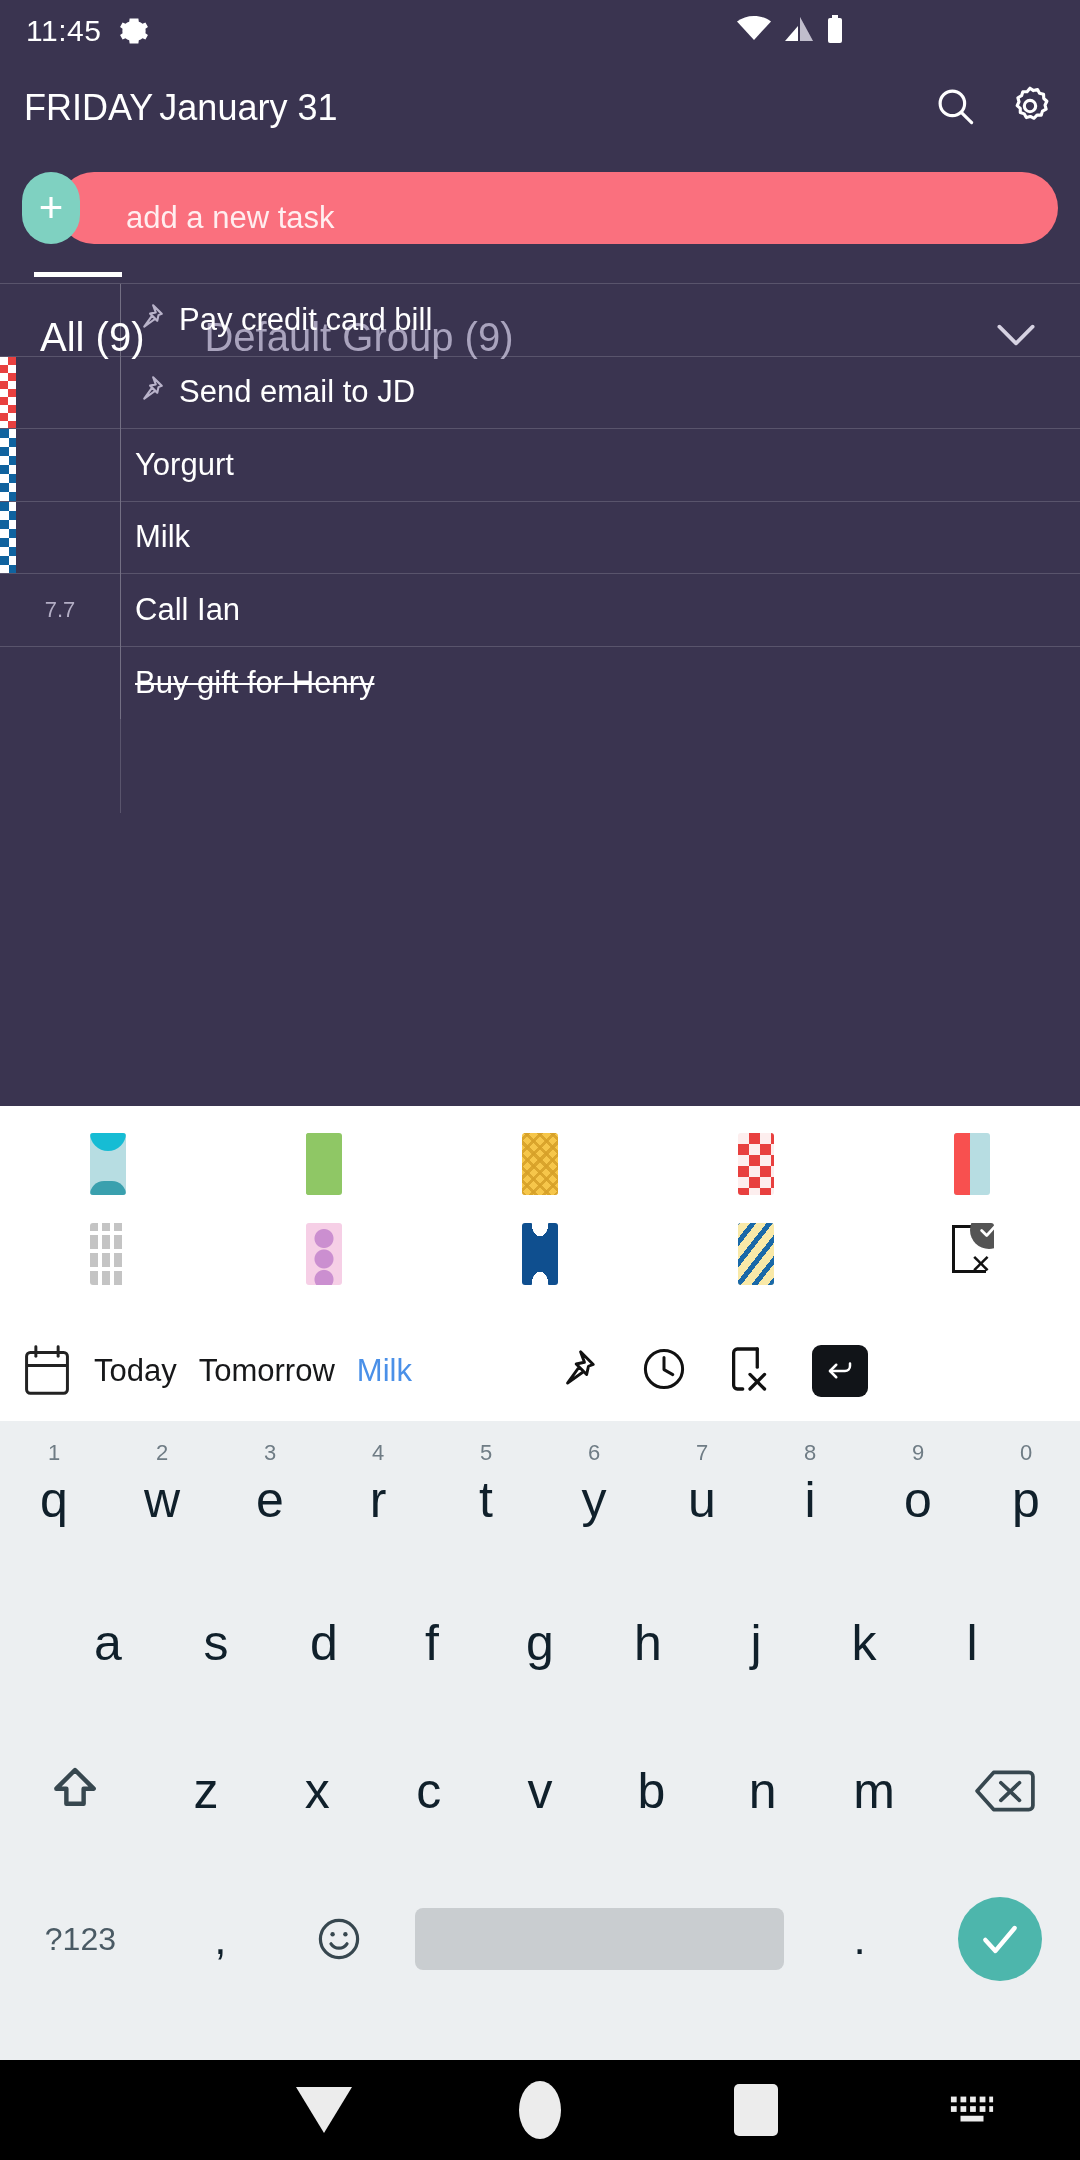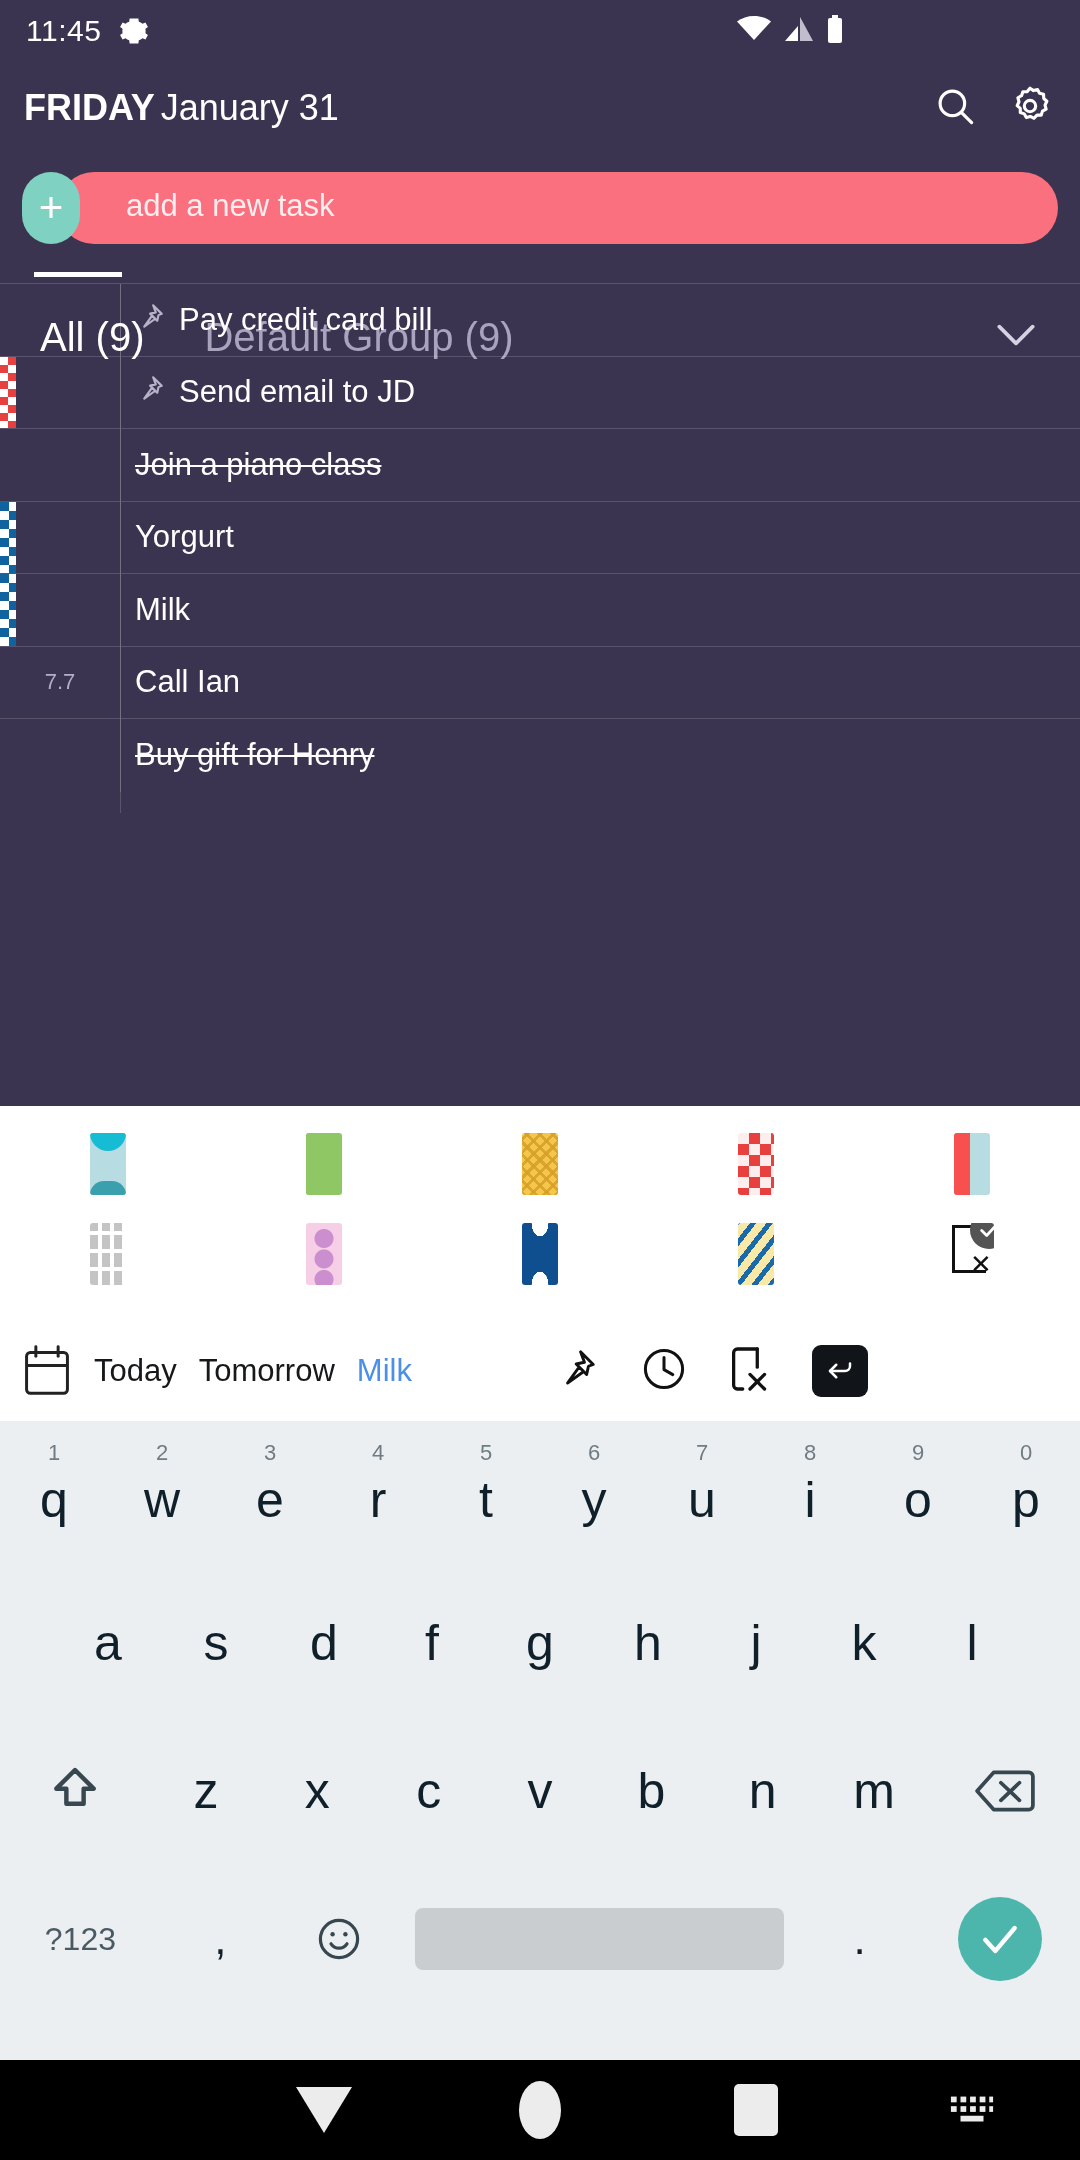--- a/index.html
+++ b/index.html
@@ -30,40 +30,40 @@
     margin-left: auto; margin-right: 26px;
     display: flex; align-items: center; gap: 12px;
   }
 
   
   .date-header {
     position: absolute; left: 0; top: 62px; width: 1080px; height: 92px;
     display: flex; align-items: center;
   }
   .dh-text { margin-left: 24px; color:#ffffff; font-size: 36px; white-space: nowrap; }
-  .dh-dow { font-weight: 700; margin-top: 31px; }
+  .dh-dow { font-weight: 400; margin-top: 31px; }
   .dh-rest { font-weight: 400; margin-left: 6px; }
   .dh-actions { margin-left: auto; margin-right: 28px; display: flex; align-items: center; gap: 32px; }
 
   
   .addbar-wrap {
     position: absolute; left: 0; top: 172px; width: 1080px; height: 72px;
   }
   .addbar-pill {
     position: absolute; left: 58px; top: 0; width: 1000px; height: 72px;
     background: #fa707e; border-radius: 36px;
   }
   .addbar-fab {
     position: absolute; left: 22px; top: 0; width: 58px; height: 72px;
     background: #7fd1c1; border-radius: 29px;
     display: flex; align-items: center; justify-content: center;
     color: #ffffff; font-size: 42px; font-weight: 300; line-height: 1;
   }
   .addbar-input {
-    position: absolute; left: 126px; top: 4px; height: 60px;
+    position: absolute; left: 126px; top: 16px; height: 60px;
     display: flex; align-items: center;
     color: rgba(255,255,255,.88); font-size: 31px;
   }
 
   
   .tabs {
     position: absolute; left: 0; top: 292px; width: 1080px; height: 90px;
     display: flex; align-items: center;
   }
   .tab { font-size: 40px; color: #a9a3bd; white-space: nowrap; }
@@ -408,28 +408,20 @@
         <div class="row-body">
           <span class="row-pin">
             <svg width="30" height="30" viewBox="0 0 24 24">
                 <path fill="none" stroke="#b9b3ca" stroke-width="1.7" stroke-linejoin="round" d="M14.5 2.6l6.9 6.9-2.6 1-1 4.5-4.1-4.1-6.3 8.8 8.8-6.3-4.1-4.1 4.5-1z"></path>
               </svg>
           </span>
           <span class="row-title">Send email to JD</span>
         </div>
       </div>
 
-      <div class="task-row">
-        <div class="row-marker"></div>
-        <div class="row-date"></div>
-        <div class="row-sep"></div>
-        <div class="row-body">
-          <span class="row-title done">Join a piano class</span>
-        </div>
-      </div>
 
       <div class="task-row">
         <div class="row-marker mk-diamond-blue"></div>
         <div class="row-date"></div>
         <div class="row-sep"></div>
         <div class="row-body">
           <span class="row-title">Yorgurt</span>
         </div>
       </div>
 

